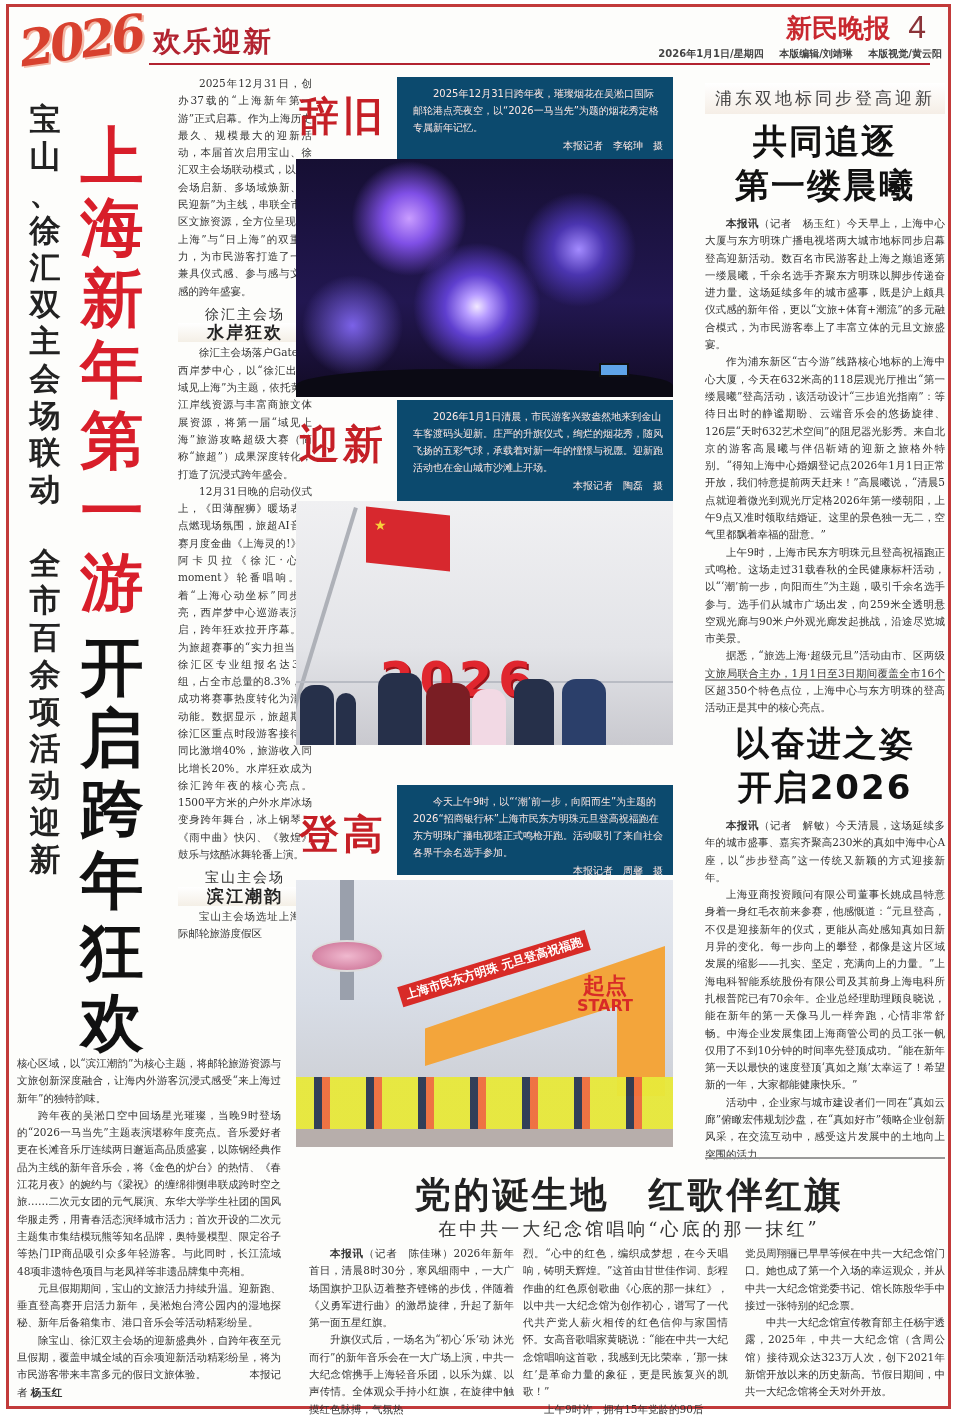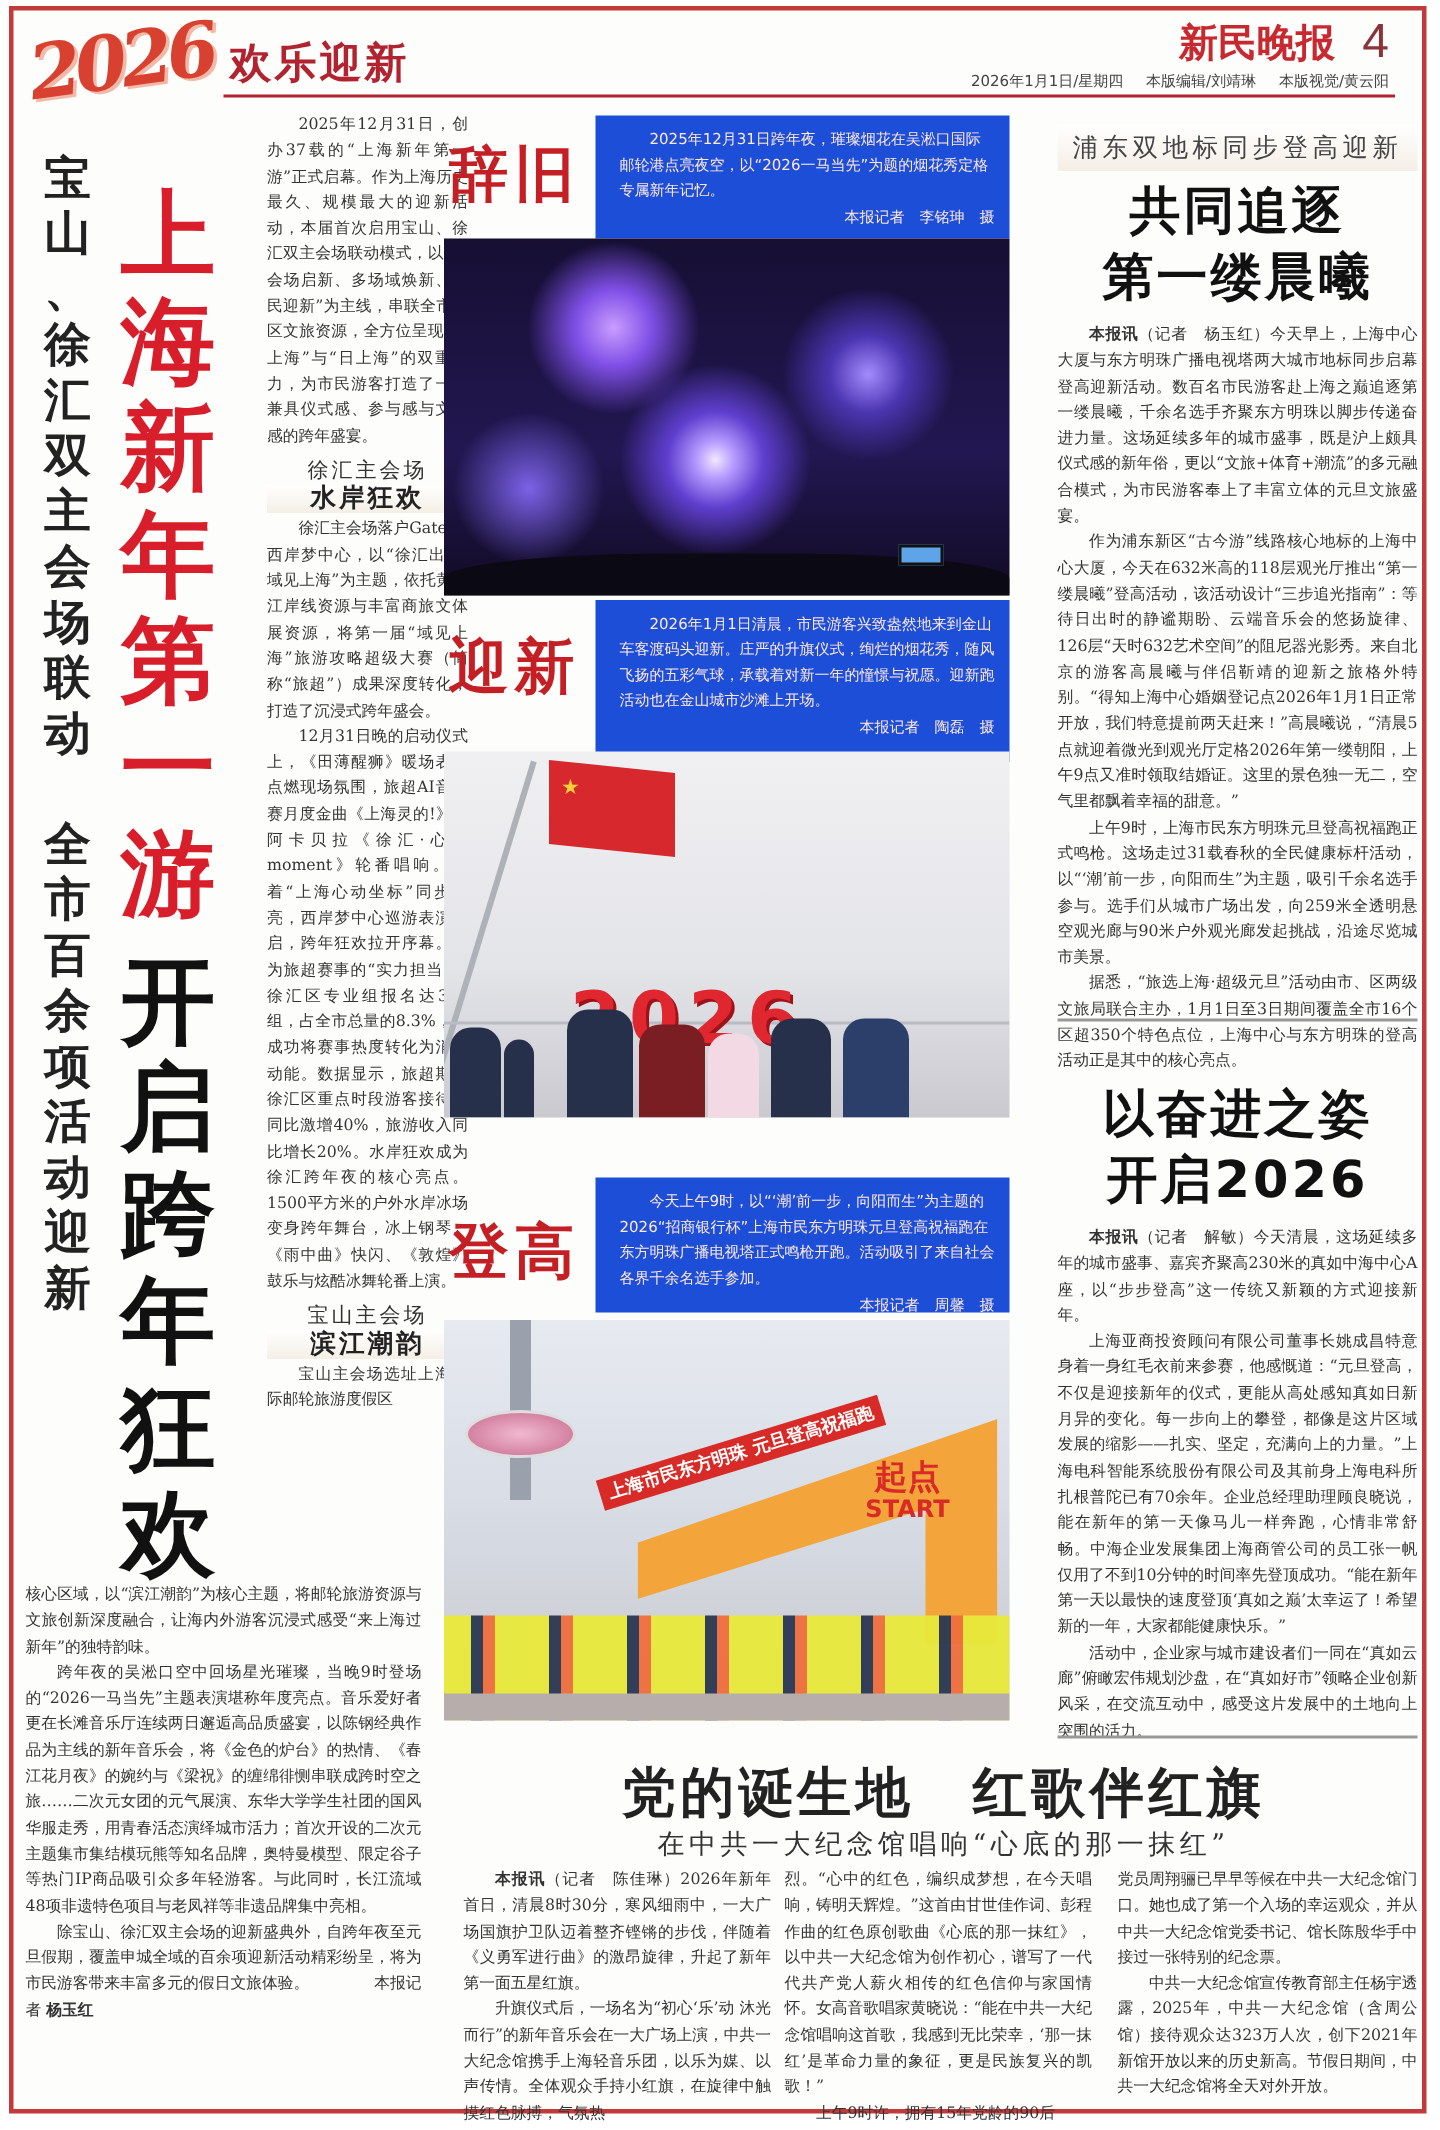--- a/index.html
+++ b/index.html
@@ -8,39 +8,39 @@
 
   .page { position: absolute; left: 6px; top: 4px; width: 945px; height: 1405px; border: 3px solid #c23a3a; background: #fdfdfb; }
   .page-inner { position: absolute; inset: 0; }
 
   
   .logo-2026 { position: absolute; left: 10px; top: 4px; font-family: "DejaVu Serif", serif; font-style: italic; font-weight: bold; font-size: 50px; color: #d8412f; letter-spacing: -4px; transform: rotate(-8deg); text-shadow: 2px 2px 0 #f3b9a8; }
   .section-title { position: absolute; left: 144px; top: 16px; font-size: 28px; font-weight: bold; color: #b22330; letter-spacing: 2px; font-family: "DejaVu Serif", serif; }
   .header-rule { position: absolute; left: 140px; right: 18px; top: 56px; height: 2px; background: #b22330; }
   .paper-name { position: absolute; right: 58px; top: 4px; font-size: 26px; font-weight: bold; color: #c8282f; font-family: "DejaVu Serif", serif; }
   .page-num { position: absolute; right: 22px; top: 2px; font-size: 32px; color: #8a3338; font-family: "Liberation Sans", sans-serif; }
-  .dateline { position: absolute; right: 22px; top: 40px; font-size: 10px; color: #444; font-family: "DejaVu Sans", sans-serif; white-space: nowrap; }
+  .dateline { position: absolute; right: 6px; top: 40px; font-size: 10px; color: #444; font-family: "DejaVu Sans", sans-serif; white-space: nowrap; font-weight: bold; }
   .dateline span { margin-left: 12px; }
 
   
   .vsub { position: absolute; left: 16px; top: 94px; width: 40px; font-size: 31px; font-weight: bold; line-height: 37px; color: #222; text-align: center; font-family: "DejaVu Serif", serif; }
   .vmain { position: absolute; left: 64px; top: 114px; width: 78px; font-size: 63px; font-weight: bold; line-height: 71px; text-align: center; font-family: "DejaVu Sans", sans-serif; }
   .vmain .red { color: #d81e2a; }
   .vmain .black { color: #111; }
 
   
   .col { position: absolute; font-size: 10.5px; line-height: 17.3px; color: #333; text-align: justify; }
   .col p { text-indent: 2em; }
   .sub-head { text-align: center; margin: 6px 0 2px; }
   .sub-head .kicker { font-size: 14px; color: #333; letter-spacing: 2px; }
   .sub-head .title { font-size: 17px; font-weight: bold; color: #222; background: linear-gradient(#fff, #f4efe6); letter-spacing: 2px; padding: 1px 0; }
 
   
   .label-big { position: absolute; font-size: 40px; font-weight: bold; color: #c51f26; font-family: "DejaVu Serif", serif; letter-spacing: 4px; }
-  .caption { position: absolute; background: #1d4ed8; color: #fde7e3; font-size: 10px; line-height: 17px; padding: 8px 10px 6px 16px; font-family: "DejaVu Sans", sans-serif; }
+  .caption { position: absolute; background: #0c4a6e; color: #fde7e3; font-size: 10px; line-height: 17px; padding: 8px 10px 6px 16px; font-family: "DejaVu Sans", sans-serif; }
   .caption p { text-indent: 2em; }
   .caption .credit { text-align: right; text-indent: 0; margin-top: 1px; }
   .photo { position: absolute; overflow: hidden; }
 
   .photo-fireworks { background: radial-gradient(circle at 48% 62%, #f2e8ff 0, #b69bff 5%, #5f3fcf 13%, transparent 26%),
      radial-gradient(circle at 30% 25%, #c99dff 0, #7f4fe6 8%, transparent 18%),
      radial-gradient(circle at 75% 38%, #a38bff 0, #4b35b0 8%, transparent 18%),
      radial-gradient(circle at 15% 70%, #7b62e8 0, transparent 14%),
      linear-gradient(#160f33, #221751 60%, #120b24); }
   .crowd { position: absolute; left: 0; right: 0; bottom: 0; height: 28px; background: #0b0a14; border-radius: 40% 40% 0 0 / 60% 60% 0 0; }
@@ -145,20 +145,21 @@
     <div class="sub-head">
       <div class="kicker">宝山主会场</div>
       <div class="title">滨江潮韵</div>
     </div>
     <p>宝山主会场选址上海国际邮轮旅游度假区</p>
   </div>
 
   <div class="col" style="left:8px; top:1048px; width:264px;">
     <p style="text-indent:0">核心区域，以“滨江潮韵”为核心主题，将邮轮旅游资源与文旅创新深度融合，让海内外游客沉浸式感受“来上海过新年”的独特韵味。</p>
     <p>跨年夜的吴淞口空中回场星光璀璨，当晚9时登场的“2026一马当先”主题表演堪称年度亮点。音乐爱好者更在长滩音乐厅连续两日邂逅高品质盛宴，以陈钢经典作品为主线的新年音乐会，将《金色的炉台》的热情、《春江花月夜》的婉约与《梁祝》的缠绵徘恻串联成跨时空之旅……二次元女团的元气展演、东华大学学生社团的国风华服走秀，用青春活态演绎城市活力；首次开设的二次元主题集市集结模玩熊等知名品牌，奥特曼模型、限定谷子等热门IP商品吸引众多年轻游客。与此同时，长江流域48项非遗特色项目与老凤祥等非遗品牌集中亮相。</p>
+    <p>元旦假期期间，宝山的文旅活力持续升温。迎新跑、垂直登高赛开启活力新年，吴淞炮台湾公园内的湿地探秘、新年后备箱集市、港口音乐会等活动精彩纷呈。</p>
     <p><span>除宝山、徐汇双主会场的迎新盛典外，自跨年夜至元旦假期，覆盖申城全域的百余项迎新活动精彩纷呈，将为市民游客带来丰富多元的假日文旅体验。</span>
       <span style="margin-left:40px">本报记者</span>
       <span class="bold">杨玉红</span></p>
   </div>
 
   <div class="label-big" style="left:290px; top:82px;">辞旧</div>
   <div class="caption" style="left:388px; top:70px; width:276px; height:82px;">
     <p>2025年12月31日跨年夜，璀璨烟花在吴淞口国际邮轮港点亮夜空，以“2026一马当先”为题的烟花秀定格专属新年记忆。</p>
     <p class="credit">本报记者　李铭珅　摄</p>
   </div>

